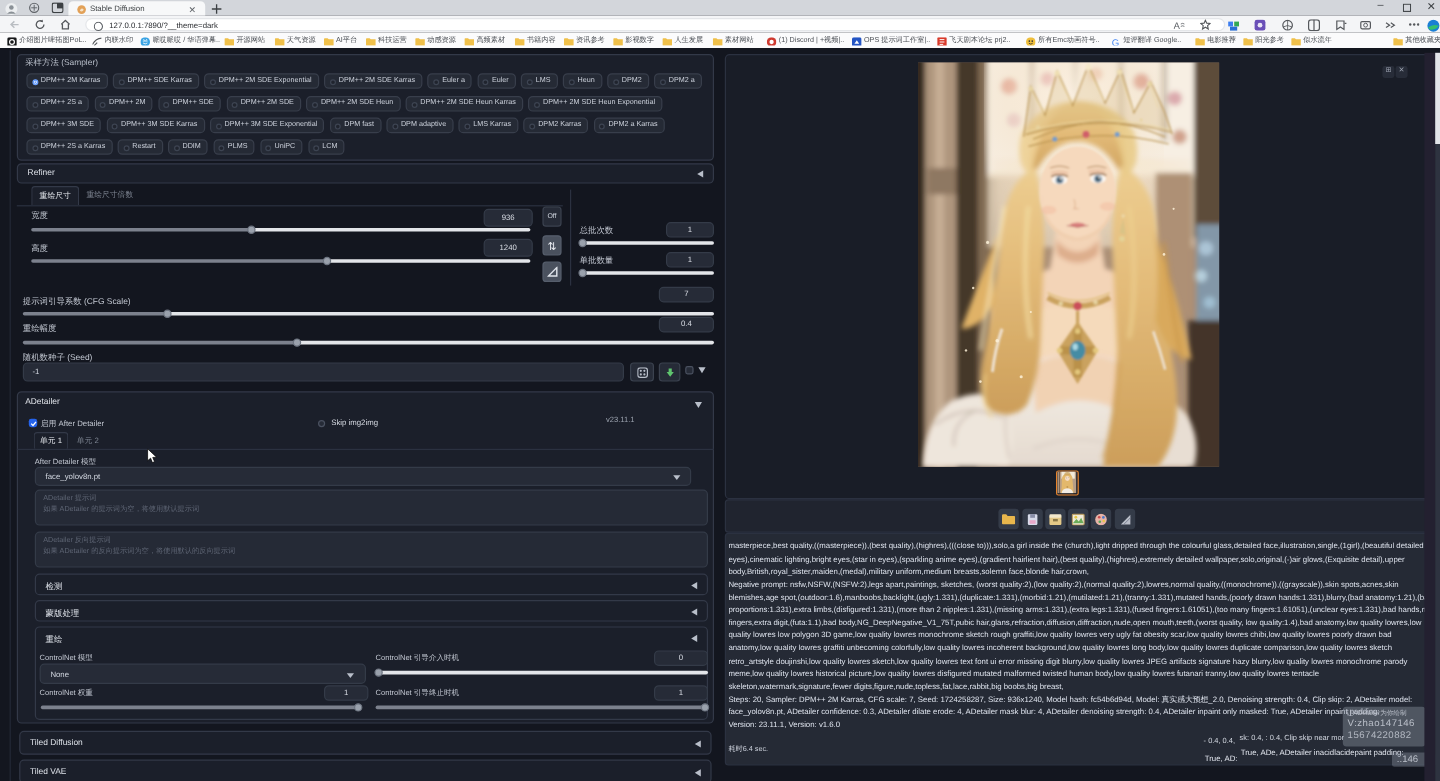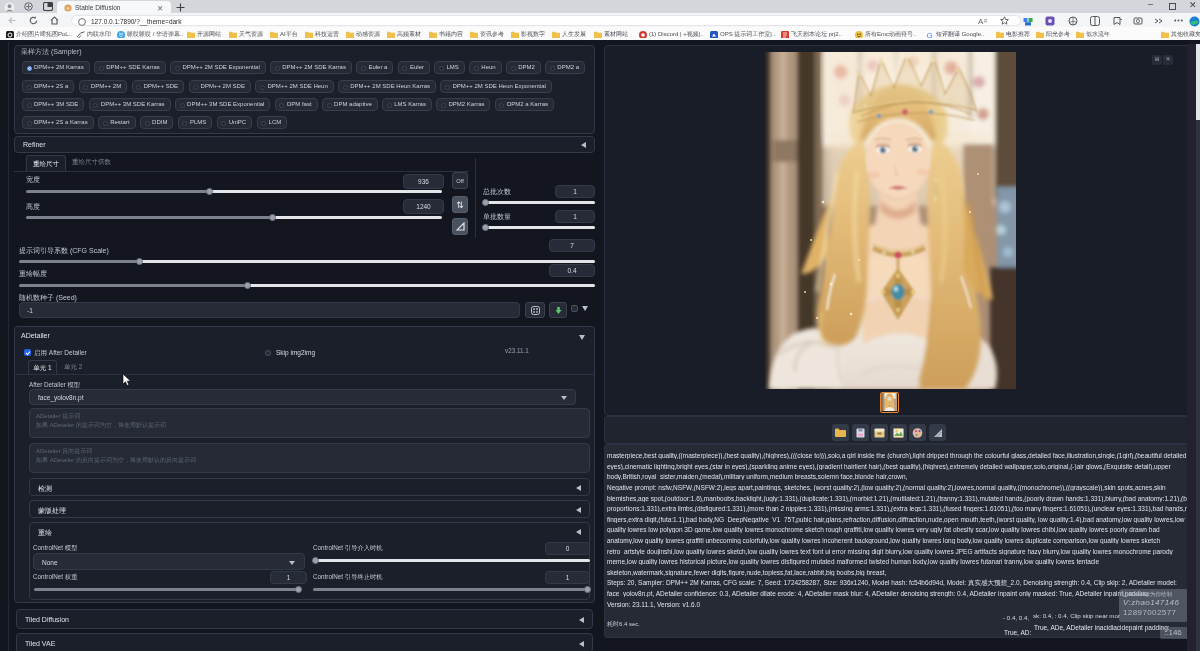--- a/index.html
+++ b/index.html
@@ -630,21 +630,21 @@
 <div style="position:absolute;left:0;top:560.6px;width:583px;overflow:hidden;">Version: 23.11.1, Version: v1.6.0</div>
 </div>
 <div style="position:absolute;left:607px;top:580px;font-size:6px;color:#cdd2dc;">耗时6.4 sec.</div>
 
 <div style="position:absolute;left:1003px;top:574px;font-size:6.2px;color:#d4d9e2;">- 0.4, 0.4,</div>
 <div style="position:absolute;left:1033px;top:572px;font-size:6.2px;color:#d4d9e2;">sk: 0.4, : 0.4, Clip skip near mor</div>
 <div style="position:absolute;left:1034px;top:584px;font-size:6.5px;color:#e2e6ee;">True, ADe, ADetailer inacidlacidepaint padding:</div>
 <div style="position:absolute;left:1004px;top:589px;font-size:6.5px;color:#e2e6ee;">True, AD:</div>
 <div style="position:absolute;left:1119px;top:549px;width:69px;height:33px;background:rgba(150,158,172,0.38);border-radius:3px;"></div>
 <div style="position:absolute;left:1122px;top:551px;font-size:5.5px;color:#c9ced8;opacity:0.85;">让ADetailer为你绘制</div>
-<div style="position:absolute;left:1123px;top:558px;font-size:8px;color:#d4d9e2;opacity:0.8;letter-spacing:0.4px;font-style:italic;">V:zhao147146</div>
-<div style="position:absolute;left:1123px;top:568px;font-size:8px;color:#d4d9e2;opacity:0.75;letter-spacing:0.4px;">12897002577</div>
+<div style="position:absolute;left:1123px;top:558px;font-size:8px;color:#d4d9e2;opacity:0.8;letter-spacing:0.4px;">V:zhao147146</div>
+<div style="position:absolute;left:1123px;top:568px;font-size:8px;color:#d4d9e2;opacity:0.75;letter-spacing:0.4px;">15674220882</div>
 <div style="position:absolute;left:1160px;top:587px;width:36px;height:12px;background:rgba(150,158,172,0.35);border-radius:2px;"></div>
 <div style="position:absolute;left:1164px;top:588px;font-size:8px;color:#d4d9e2;opacity:0.8;">..146</div>
 
 <div style="position:absolute;left:1187px;top:4px;width:9px;height:607px;background:#232030;"></div>
 <div style="position:absolute;left:1196px;top:4px;width:4px;height:607px;background:#2e3340;"></div>
 <div style="position:absolute;left:1196px;top:4px;width:4px;height:76px;background:#e2e4e8;"></div>
 </div>
 
 </body></html>

